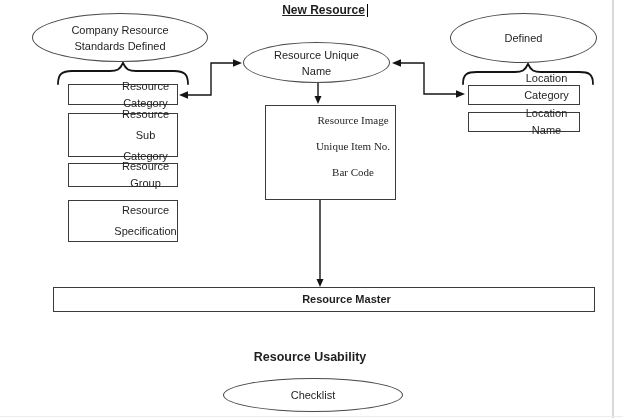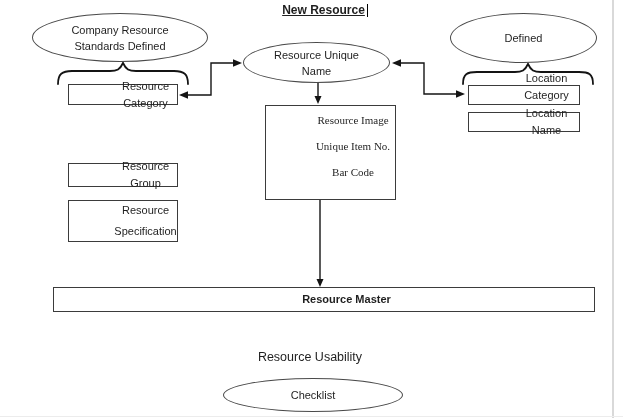--- a/index.html
+++ b/index.html
@@ -34,21 +34,21 @@
   .b-ressub{left:68px;top:113px;width:110px;height:44px;line-height:21px;}
   .b-resgrp{left:68px;top:163px;width:110px;height:24px;}
   .b-resspec{left:68px;top:200px;width:110px;height:42px;line-height:21px;text-align:center;}
   .b-center{left:265px;top:105px;width:131px;height:95px;justify-content:flex-start;
     padding-top:6px;gap:9px;font-family:Liberation Serif, serif;}
   .b-loccat{left:468px;top:85px;width:112px;height:20px;justify-content:flex-end;}
   .b-locname{left:468px;top:112px;width:112px;height:20px;}
   .b-master{left:53px;top:287px;width:542px;height:25px;font-weight:bold;border-width:1.6px;}
 
   .lbl-usability{position:absolute;left:230px;top:350px;width:160px;text-align:center;
-    font-size:12.5px;font-weight:normal;}
+    font-size:12.5px;font-weight:bold;}
 
   svg.connectors{position:absolute;left:0;top:0;pointer-events:none;}
   svg.connectors path{fill:none;stroke:#141414;}
   svg.connectors polygon{fill:#141414;stroke:none;}
   .wire{stroke-width:1.4;}
   .brace{stroke-width:1.8;stroke-linecap:round;}
 </style>
 </head>
 <body>
 
@@ -97,20 +97,24 @@
     <span>Name</span>
   </div>
 
   <div class="ellipse el-right">
     <span>Defined</span>
   </div>
 
   <div class="box b-rescat">
     <span>Resource Category</span>
   </div>
+  <div class="box b-ressub">
+    <span>Resource Sub</span>
+    <span>Category</span>
+  </div>
   <div class="box b-resgrp">
     <span>Resource Group</span>
   </div>
   <div class="box b-resspec">
     <span>Resource</span>
     <span>Specification</span>
   </div>
 
   <div class="box b-center">
     <span>Resource Image</span>

